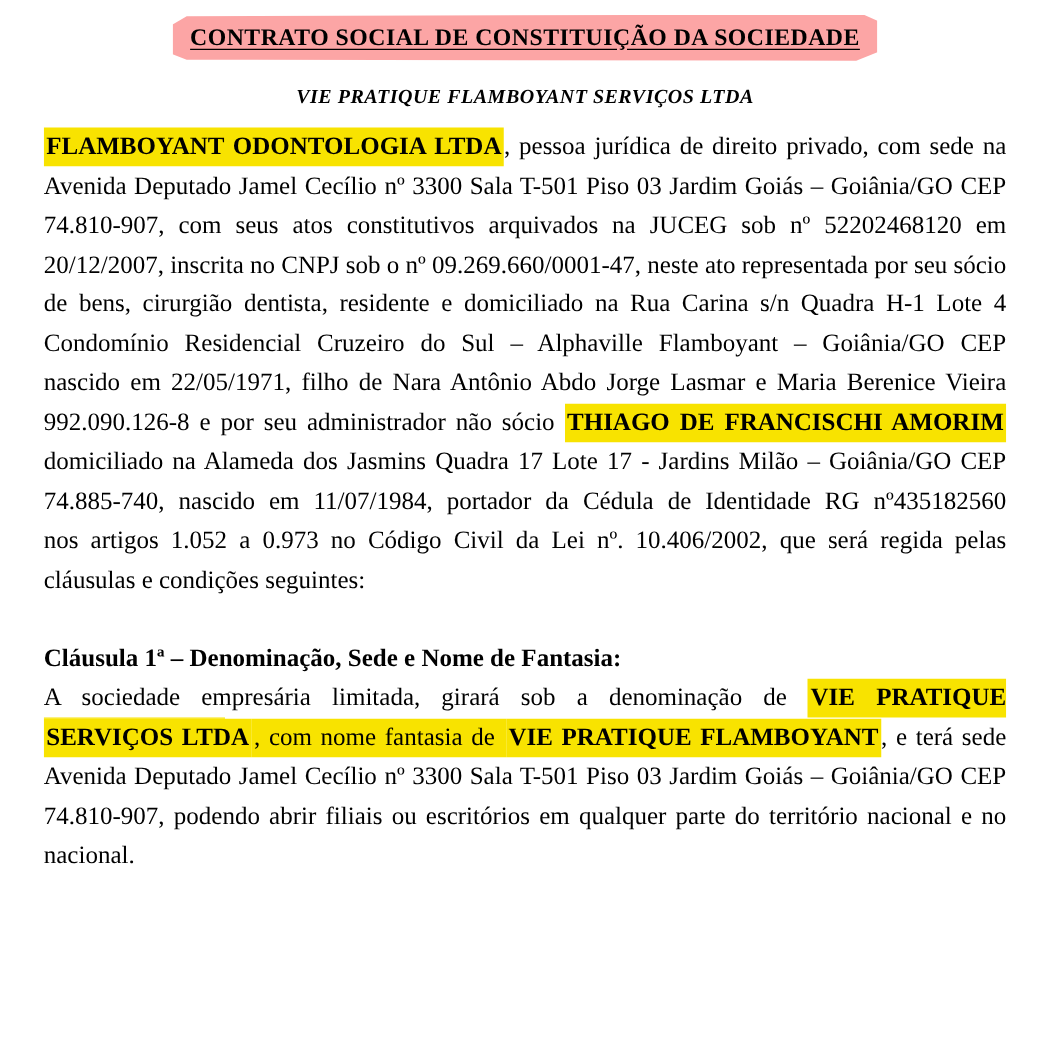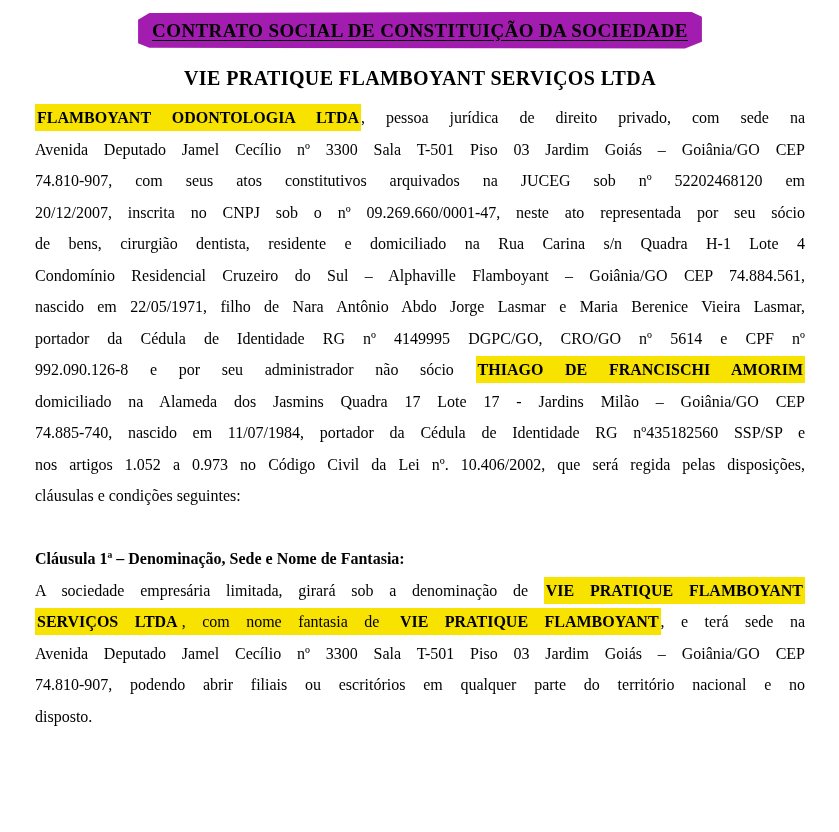--- a/index.html
+++ b/index.html
@@ -7,29 +7,29 @@
     width:839px; height:832px; overflow:hidden;
     font-family:"Liberation Serif","DejaVu Serif",serif;
     color:#000;
   }
   .doc { padding:6px 34px 0 35px; }
 
   .title-row { height:48px; display:flex; justify-content:center; align-items:center; }
   .title-main {
     font-weight:bold; font-size:19px; letter-spacing:0.4px;
     text-decoration:underline; text-underline-offset:3px;
-    background:#a21caf;
+    background:#fca5a5;
     padding:8px 14px 7px 14px;
     clip-path: polygon(0% 22%, 2% 4%, 98% 0%, 100% 14%, 100% 82%, 97% 100%, 2% 98%, 0% 86%);
   }
-  .title-sub { font-weight:bold; font-size:20px; letter-spacing:0.4px; }
+  .title-sub { font-weight:bold; font-size:16px; letter-spacing:0.4px;font-style:italic; }
 
   #doc-body { }
   .line {
-    height:31.5px; line-height:31.5px; font-size:16px;
+    height:31.5px; line-height:31.5px; font-size:20px;
     text-align:justify; text-align-last:justify;
     overflow:hidden; white-space:normal;
   }
   .line.left { text-align:right; text-align-last:left; }
   .line.blank { }
 
   .b  { font-weight:bold; }
   .u  { text-underline-offset:3px; }
   .hl { background:#F8E300; padding:5px 2px; }
 </style>
@@ -44,27 +44,26 @@
     <span class="title-sub">VIE PRATIQUE FLAMBOYANT SERVIÇOS LTDA</span>
   </div>
   <div id="doc-body">
       <div class="line"><span class="b hl ">FLAMBOYANT ODONTOLOGIA LTDA</span><span class="">, pessoa jurídica de direito privado, com sede na</span></div>
       <div class="line"><span class="">Avenida Deputado Jamel Cecílio nº 3300 Sala T-501 Piso 03 Jardim Goiás – Goiânia/GO CEP</span></div>
       <div class="line"><span class="">74.810-907, com seus atos constitutivos arquivados na JUCEG sob nº 52202468120 em</span></div>
       <div class="line"><span class="">20/12/2007, inscrita no CNPJ sob o nº 09.269.660/0001-47, neste ato representada por seu sócio</span></div>
       <div class="line"><span class="">de bens, cirurgião dentista, residente e domiciliado na Rua Carina s/n Quadra H-1 Lote 4</span></div>
       <div class="line"><span class="">Condomínio Residencial Cruzeiro do Sul – Alphaville Flamboyant – Goiânia/GO CEP 74.884.561,</span></div>
       <div class="line"><span class="">nascido em 22/05/1971, filho de Nara Antônio Abdo Jorge Lasmar e Maria Berenice Vieira Lasmar,</span></div>
-      <div class="line"><span class="">portador da Cédula de Identidade RG nº 4149995 DGPC/GO, CRO/GO nº 5614 e CPF nº</span></div>
       <div class="line"><span class="">992.090.126-8 e por seu administrador não sócio </span><span class="b hl ">THIAGO DE FRANCISCHI AMORIM</span></div>
       <div class="line"><span class="">domiciliado na Alameda dos Jasmins Quadra 17  Lote 17 - Jardins Milão – Goiânia/GO CEP</span></div>
       <div class="line"><span class="">74.885-740, nascido em 11/07/1984, portador da Cédula de Identidade RG nº435182560 SSP/SP e</span></div>
       <div class="line"><span class="">nos artigos 1.052 a 0.973 no Código Civil da Lei nº. 10.406/2002, que será regida pelas disposições,</span></div>
       <div class="line left"><span class="">cláusulas e condições seguintes:</span></div>
       <div class="line left blank"></div>
       <div class="line left"><span class="b u">Cláusula 1ª – Denominação, Sede e Nome de Fantasia:</span></div>
       <div class="line"><span class="">A sociedade empresária limitada, girará sob a denominação de </span><span class="b hl ">VIE PRATIQUE FLAMBOYANT</span></div>
       <div class="line"><span class="b hl ">SERVIÇOS LTDA</span><span class="hl ">, com nome fantasia de </span><span class="b hl ">VIE PRATIQUE FLAMBOYANT</span><span class="">, e terá sede na</span></div>
       <div class="line"><span class="">Avenida Deputado Jamel Cecílio nº 3300 Sala T-501 Piso 03 Jardim Goiás – Goiânia/GO CEP</span></div>
       <div class="line"><span class="">74.810-907, podendo abrir filiais ou escritórios em qualquer parte do território nacional e no</span></div>
-      <div class="line left"><span class="">disposto.</span></div>
+      <div class="line left"><span class="">nacional.</span></div>
     </div>
 </div>
 
 </body></html>

